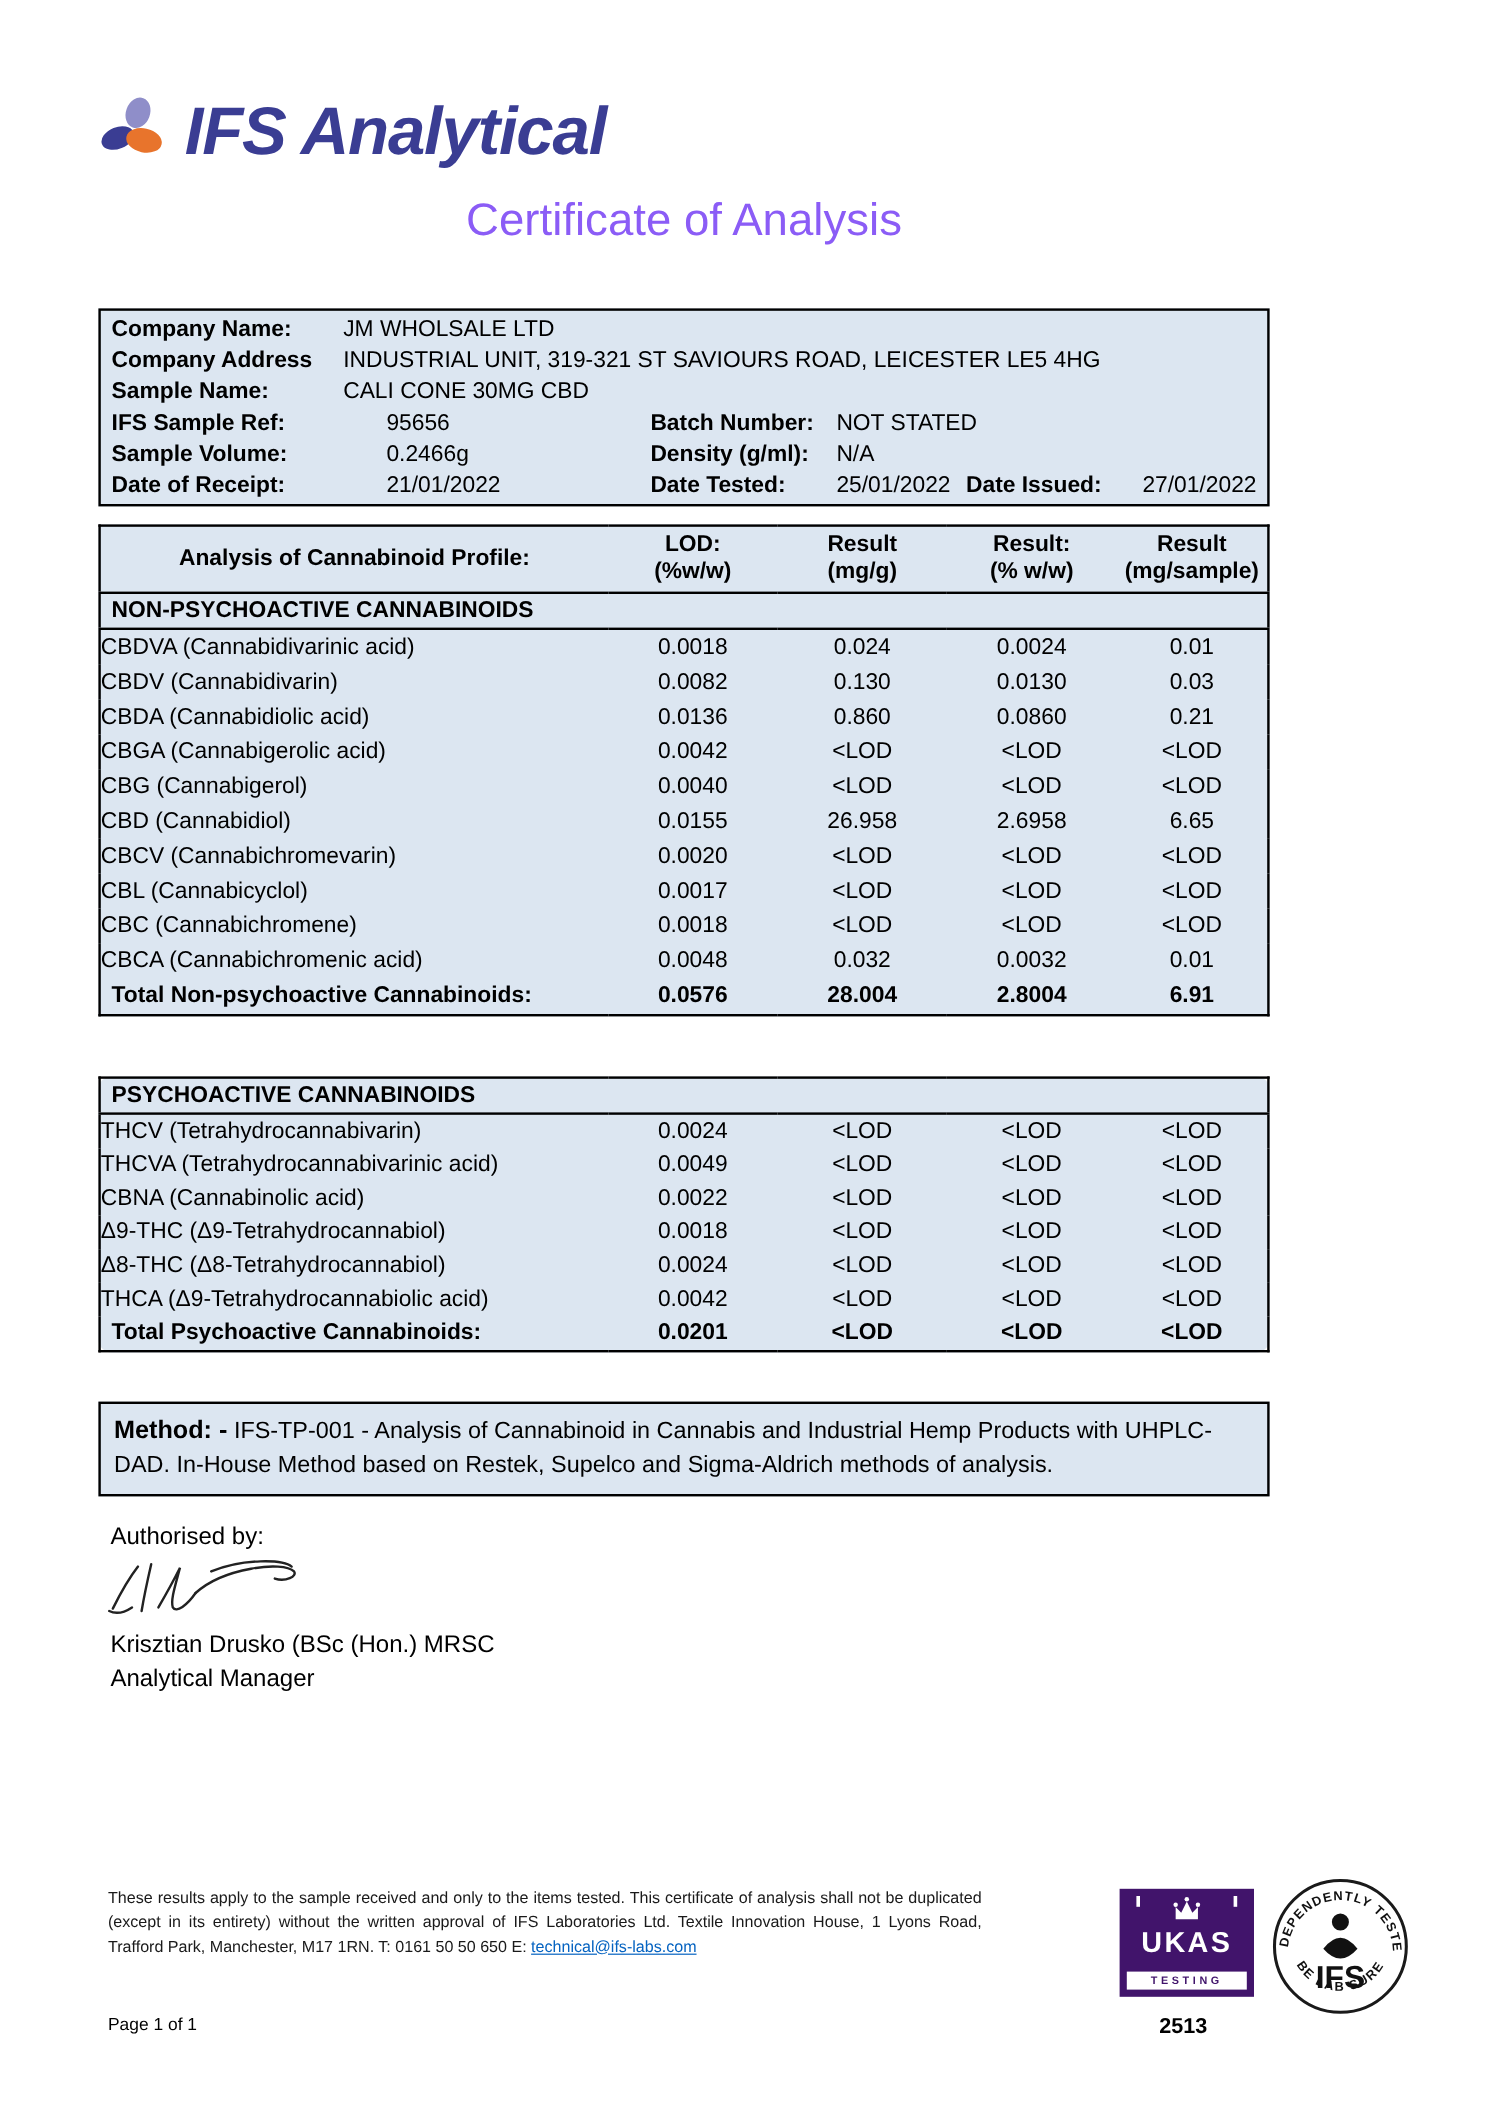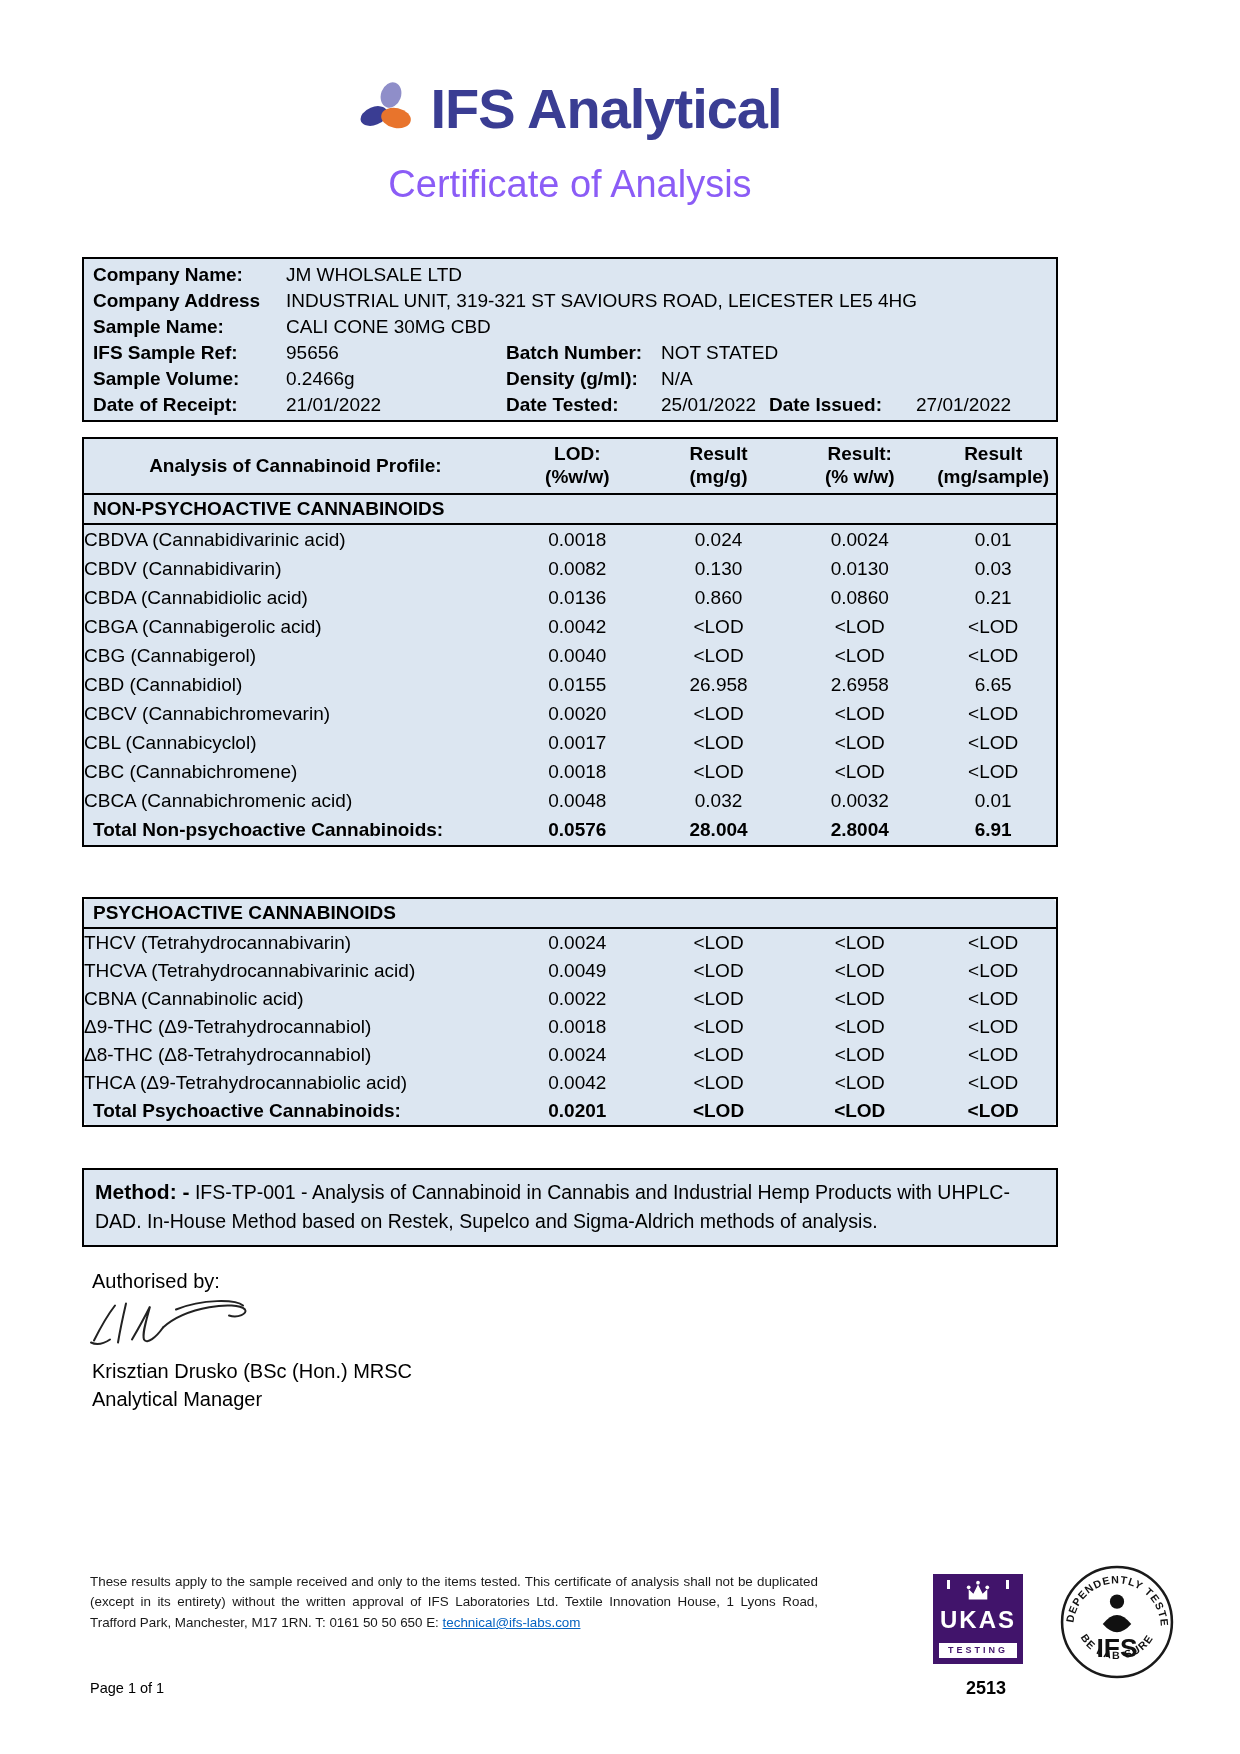--- a/index.html
+++ b/index.html
@@ -1,31 +1,31 @@
 <!DOCTYPE html>
 <html><head>
 <meta charset="utf-8">
 <style>
   html,body{margin:0;padding:0;background:#fff;}
   .page{position:relative;width:1240px;height:1754px;background:#fff;
         font-family:"Liberation Sans",sans-serif;color:#000;overflow:hidden;}
 
   
   .logo-row{position:absolute;top:76px;left:82px;width:976px;
-            display:flex;justify-content:center;align-items:center;gap:14px;}
+            display:flex;justify-content:flex-start;align-items:center;gap:14px;font-style:italic;}
   .brand-name{font-size:56px;font-weight:bold;color:#3A3D93;letter-spacing:-1px;}
   .doc-title{position:absolute;top:163px;left:82px;width:976px;text-align:center;
              font-size:38px;color:#8b5cf6;}
 
   
   .info-table{position:absolute;top:257px;left:82px;width:976px;box-sizing:border-box;
               border:2px solid #000;background:#DCE6F1;padding:3px 0 2px;}
   .info-row{display:flex;align-items:center;height:26px;padding-left:9px;font-size:19px;}
   .fw-label{width:193px;font-weight:700;flex:none;}
-  .fw-val{width:220px;flex:none;white-space:nowrap;}
+  .fw-val{width:220px;flex:none;white-space:nowrap;margin-left:36px;}
   .fw-val-wide{flex:1;white-space:nowrap;}
   .fw-label2{width:155px;font-weight:700;flex:none;}
   .fw-val2{width:108px;flex:none;white-space:nowrap;}
   .fw-label3{width:147px;font-weight:700;flex:none;}
   .fw-val3{flex:1;white-space:nowrap;}
 
   
   .an-table{position:absolute;left:82px;width:976px;border-collapse:collapse;
             table-layout:fixed;background:#DCE6F1;border:2px solid #000;}
   .an-table td,.an-table th{font-size:19px;padding:0;}
@@ -58,21 +58,21 @@
 
   
   .footer-text{position:absolute;top:1572px;left:90px;width:728px;font-size:13.4px;
                line-height:1.52;text-align:justify;color:#1a1a1a;}
   .email-link{color:#0563C1;text-decoration:underline;cursor:pointer;}
   .end-cert{position:absolute;top:1645px;left:90px;width:728px;text-align:center;
             font-size:13px;color:#44546A;letter-spacing:.4px;}
   .page-num{position:absolute;top:1680px;left:90px;font-size:14.5px;}
 
   
-  .ukas-box{position:absolute;top:1574px;left:933px;width:90px;height:90px;
+  .ukas-box{position:absolute;top:1574px;left:933px;width:112px;height:90px;
             background:#41146B;}
   .ukas-tick{position:absolute;top:6px;width:3px;height:9px;background:#fff;}
   .ukas-tick.l{left:14px;} .ukas-tick.r{right:14px;}
   .ukas-crown{position:absolute;top:5px;left:50%;transform:translateX(-50%);}
   .ukas-name{position:absolute;top:32px;width:100%;text-align:center;color:#fff;
              font-size:24px;font-weight:700;letter-spacing:2px;}
   .ukas-testing{position:absolute;left:6px;right:6px;bottom:6px;height:15px;background:#fff;
                 color:#41146B;font-size:9px;font-weight:700;letter-spacing:3px;
                 text-align:center;line-height:15px;}
   .cert-number{position:absolute;top:1678px;left:933px;width:106px;text-align:center;

